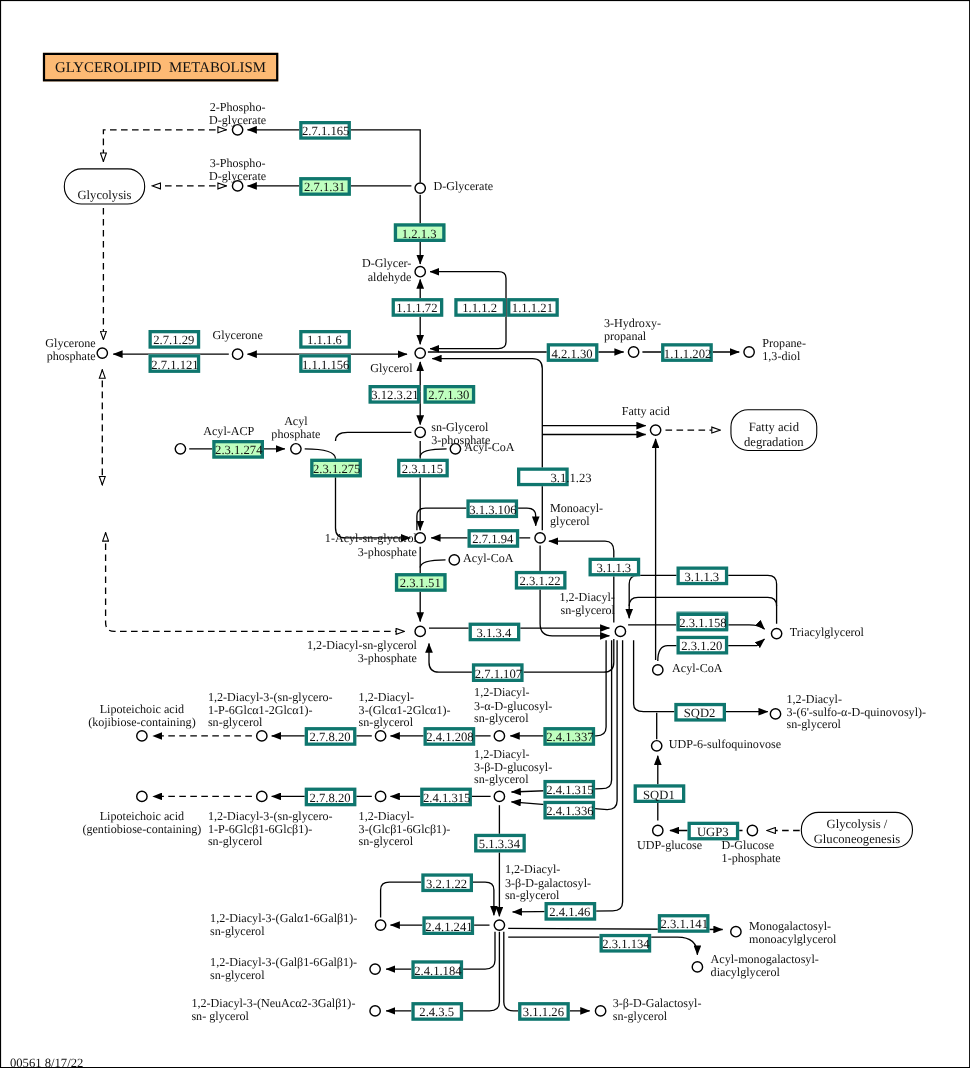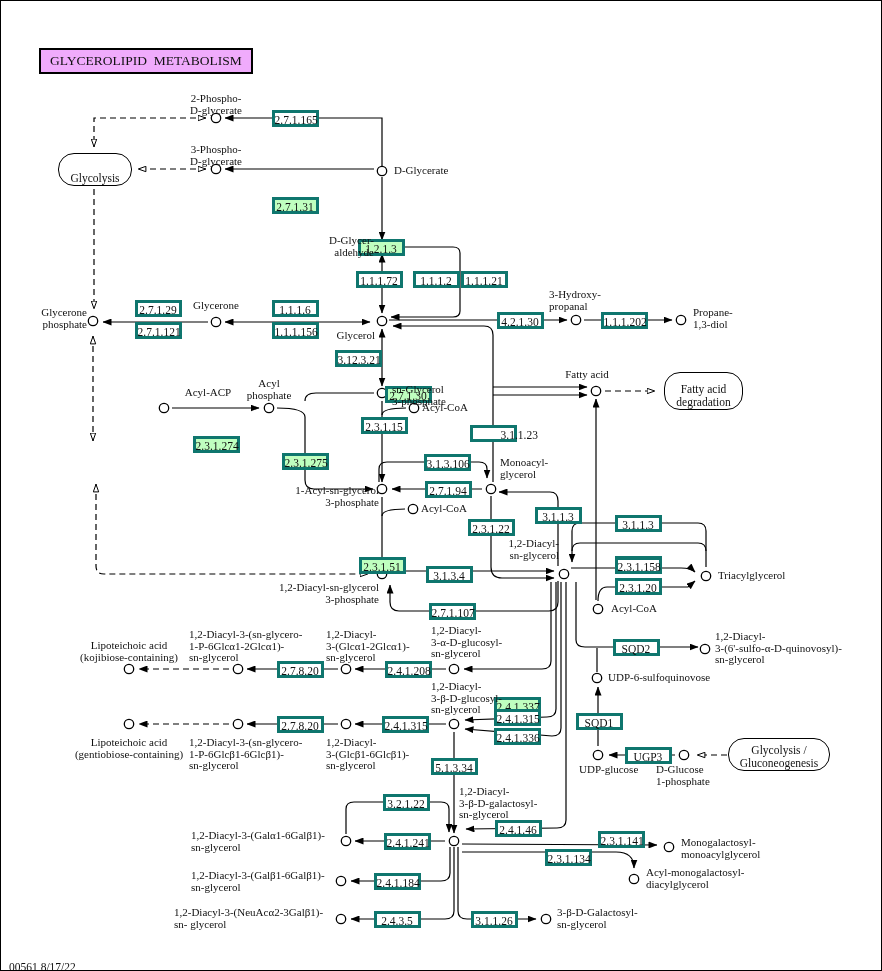--- a/index.html
+++ b/index.html
@@ -3,28 +3,28 @@
 <meta charset="utf-8">
 <style>
   html,body{margin:0;padding:0;background:#fff;}
   #diagram{position:relative;width:882px;height:971px;background:#fff;border:1px solid #000;
            box-sizing:border-box;font-family:"Liberation Serif",serif;color:#111;overflow:hidden;}
   #edge-layer{position:absolute;left:0;top:0;width:882px;height:971px;}
   .edge{fill:none;stroke:#000;stroke-width:1.2;}
   .cnode{fill:#fff;stroke:#000;stroke-width:1.3;}
   .enz{position:absolute;border:3px solid #0f766e;background:#fff;font-size:11.5px;line-height:15px;
        text-align:center;box-sizing:border-box;white-space:nowrap;}
-  .enz.green{background:#BFFFBF;margin-top:36px;}
+  .enz.green{background:#BFFFBF;}
   .lbl{position:absolute;font-size:11px;line-height:11.5px;white-space:nowrap;}
   .lbl.center{transform:translateX(-50%);text-align:center;}
   .lbl.right{transform:translateX(-100%);text-align:right;}
   .pw{position:absolute;border:1.4px solid #000;border-radius:16px;background:#fff;box-sizing:border-box;
       display:flex;flex-direction:column;align-items:center;justify-content:flex-end;
       font-size:11.5px;line-height:13px;text-align:center;}
-  #title-box{position:absolute;left:38px;top:47px;border:2px solid #000;background:#f0abfc;
+  #title-box{position:absolute;left:38px;top:47px;border:2px solid #000;background:#fdba74;
              padding:3px 9px;font-size:13.5px;white-space:pre;}
   #footer{position:absolute;left:8px;top:933px;font-size:11.5px;line-height:13.5px;white-space:pre;}
 </style>
 </head>
 <body>
 
 <div id="diagram">
   <svg id="edge-layer" width="882" height="971" viewBox="0 0 882 971">
     <defs>
       <marker id="mf" viewBox="0 0 9 7" refX="8.5" refY="3.5" markerWidth="9" markerHeight="7" markerUnits="userSpaceOnUse" orient="auto-start-reverse">

